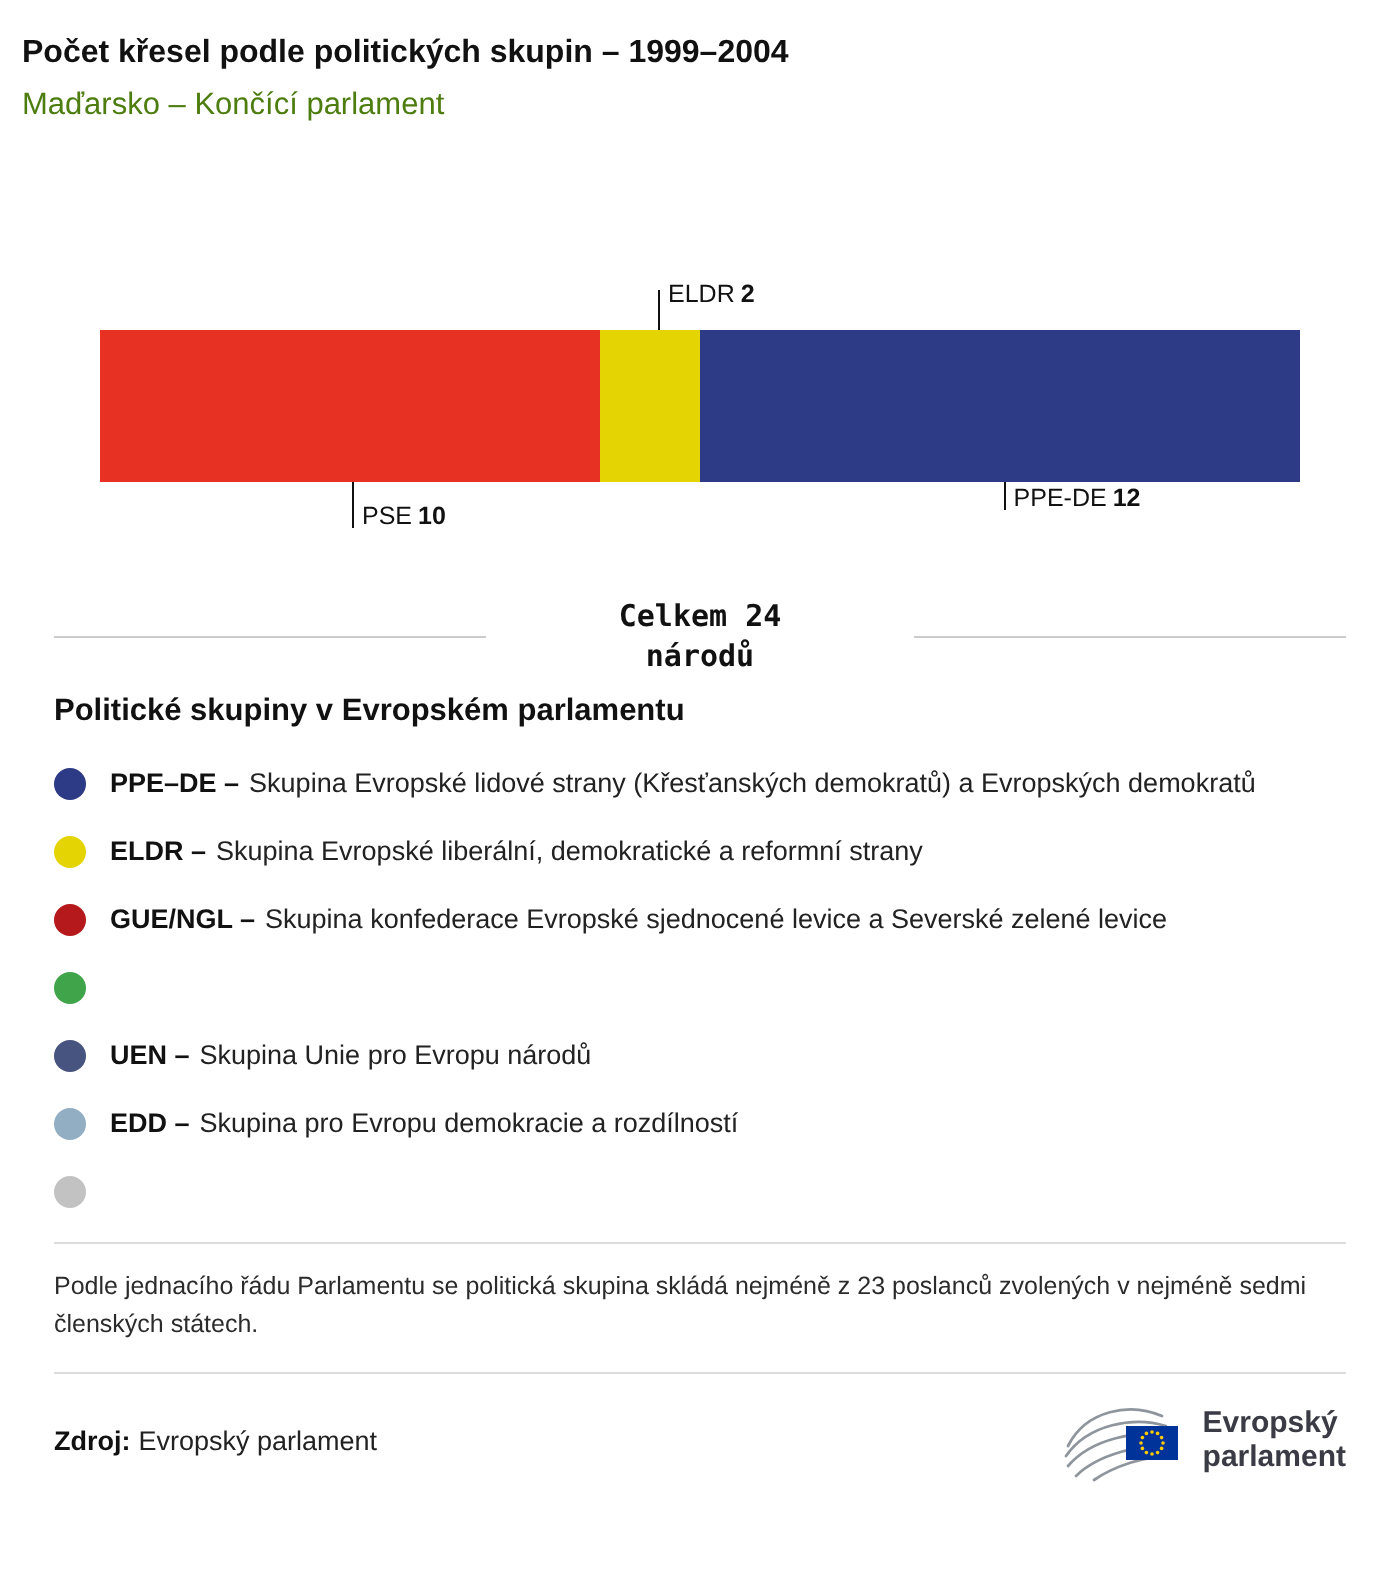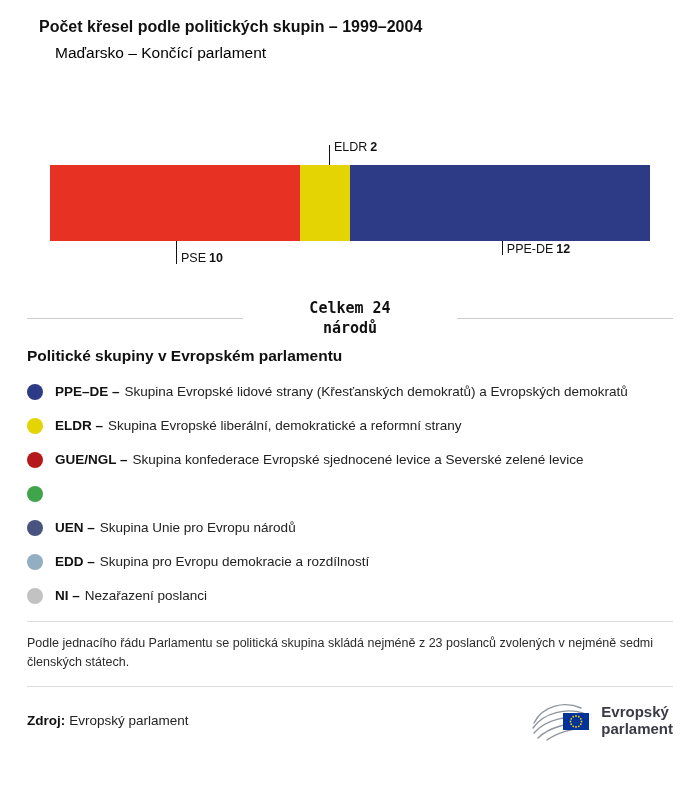--- a/index.html
+++ b/index.html
@@ -2,23 +2,23 @@
 <html><head>
 <meta charset="utf-8">
 <style>
   * { box-sizing: border-box; margin: 0; padding: 0; }
   html,body { background:#fff; }
   body {
     width: 700px; height: 786px; overflow: hidden;
     font-family: "Liberation Sans", sans-serif;
     color: #1a1a1a;
   }
-  .header { padding: 18px 39px 0; }
+  .header { padding: 18px 11px 0; }
   .title { font-size: 16px; font-weight: 700; color:#111; }
-  .subtitle { font-size: 15.5px; color:#000000; margin-top: 8px; font-weight: 400; margin-left: 16px; }
+  .subtitle { font-size: 15.5px; color:#4d7c0f; margin-top: 8px; font-weight: 400; }
 
   .chart { position: relative; margin: 78px 50px 0; height: 140px; }
   .bar { position: absolute; left:0; right:0; top:25px; height:76px; display:flex; }
   .tick { position:absolute; width:1px; background:#111; }
   .lbl { position:absolute; font-size:12.5px; white-space:nowrap; color:#111; }
   .lbl b { margin-left:3px; }
   .tick-eldr { left:46.5%; top:5px;  height:20px; }
   .lbl-eldr  { left:calc(46.5% + 5px); top:0; }
   .tick-pse  { left:21%;   top:101px; height:23px; }
   .lbl-pse   { left:calc(21% + 5px);  top:111px; }
@@ -105,21 +105,20 @@
   <div class="lrow">
     <span class="dot" style="background: rgb(71, 84, 127);"></span>
     <span class="txt"><b>UEN –</b><span>Skupina Unie pro Evropu národů</span></span>
   </div>
   <div class="lrow">
     <span class="dot" style="background: rgb(146, 174, 194);"></span>
     <span class="txt"><b>EDD –</b><span>Skupina pro Evropu demokracie a rozdílností</span></span>
   </div>
   <div class="lrow">
     <span class="dot" style="background: rgb(194, 194, 194);"></span>
-    <span class="txt"><b>NI –</b><span>Nezařazení poslanci</span></span>
   </div>
 </div>
 
 <div class="divider"></div>
 
 <div class="footnote">Podle jednacího řádu Parlamentu se politická skupina skládá nejméně z 23 poslanců zvolených v nejméně sedmi členských státech.</div>
 
 <div class="divider d2"></div>
 
 <div class="bottom">

